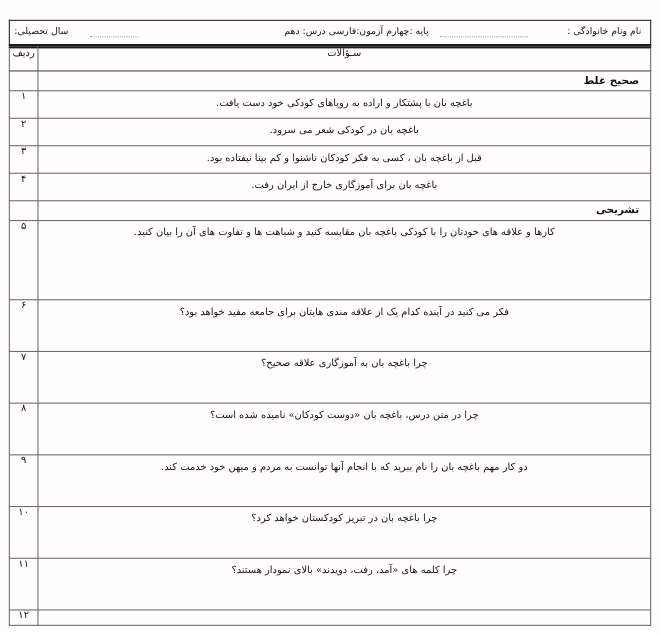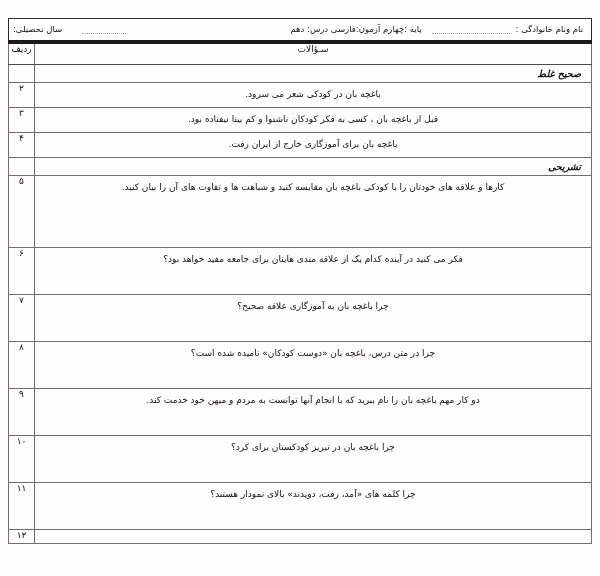--- a/index.html
+++ b/index.html
@@ -39,20 +39,21 @@
   }
   .hdr-cell {
     font-size: 8.5px;
     white-space: nowrap;
     letter-spacing: 0px;
     line-height: 1;
   }
   .hdr-name {
     padding-right: 8px;
     flex: 0 0 auto;
+    margin-left: 32px;
   }
   .hdr-dots-a {
     flex: 0 0 80px;
     border-bottom: 1px dotted #9a9a9a;
     height: 1px;
     margin: 6px 4px 0 4px;
   }
   .hdr-mid {
     flex: 0 0 auto;
     padding: 0 6px;
@@ -112,21 +113,20 @@
     line-height: 1.35;
     padding: 5px 10px 2px 10px;
   }
   td.section-head {
     text-align: right;
     font-size: 9.5px;
     font-weight: bold;
     padding: 3px 10px 2px 0;
     height: 17px;
     vertical-align: middle;
-    font-style: italic;
   }
   td.empty-rownum { border: 1px solid #6e6e6e; }
 
   
   .h-tf   { height: 25px; }
   .h-sec  { height: 18px; }
   .h-q5   { height: 72px; padding-left: 32px; }
   .h-ess  { height: 47px; }
   .h-q10  { height: 47px; }
   .h-q11  { height: 47px; }
@@ -166,20 +166,24 @@
       </tr>
     </thead>
     <tbody>
 
       <tr class="h-sec">
         <td class="section-head">صحیح غلط</td>
         <td class="empty-rownum"></td>
       </tr>
 
       <tr class="h-tf">
+        <td class="qcell">باغچه بان با پشتکار و اراده به رویاهای کودکی خود دست یافت.</td>
+        <td class="rownum">۱</td>
+      </tr>
+      <tr class="h-tf">
         <td class="qcell">باغچه بان در کودکی شعر می سرود.</td>
         <td class="rownum">۲</td>
       </tr>
       <tr class="h-tf">
         <td class="qcell">قبل از باغچه بان ، کسی به فکر کودکان ناشنوا و کم بینا نیفتاده بود.</td>
         <td class="rownum">۳</td>
       </tr>
       <tr class="h-tf">
         <td class="qcell">باغچه بان برای آموزگاری خارج از ایران رفت.</td>
         <td class="rownum">۴</td>
@@ -204,21 +208,21 @@
       </tr>
       <tr class="h-ess">
         <td class="qcell">چرا در متن درس، باغچه بان «دوست کودکان» نامیده شده است؟</td>
         <td class="rownum">۸</td>
       </tr>
       <tr class="h-ess">
         <td class="qcell">دو کار مهم باغچه بان را نام ببرید که با انجام آنها توانست به مردم و میهن خود خدمت کند.</td>
         <td class="rownum">۹</td>
       </tr>
       <tr class="h-q10">
-        <td class="qcell">چرا باغچه بان در تبریز کودکستان برای کرد؟</td>
+        <td class="qcell">چرا باغچه بان در تبریز کودکستان خواهد کرد؟</td>
         <td class="rownum">۱۰</td>
       </tr>
       <tr class="h-q11">
         <td class="qcell">چرا کلمه های «آمد، رفت، دویدند» بالای نمودار هستند؟</td>
         <td class="rownum">۱۱</td>
       </tr>
 
       <tr class="h-cut">
         <td class="cut-cell"></td>
         <td class="rownum">۱۲</td>

